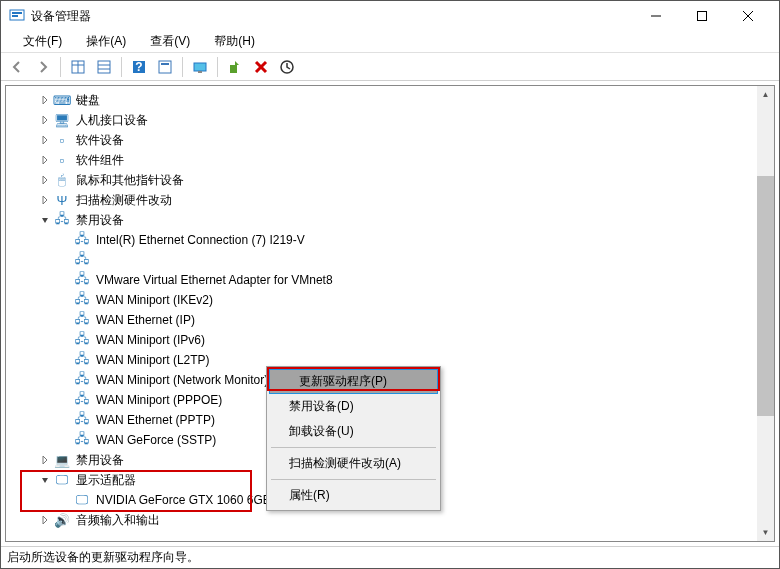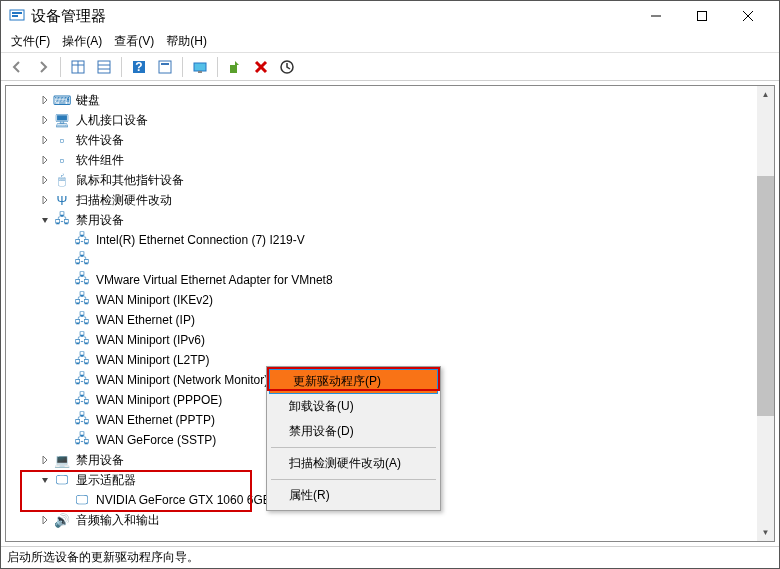--- a/index.html
+++ b/index.html
@@ -1,26 +1,26 @@
 <!DOCTYPE html>
 <html><head>
 <meta charset="utf-8">
 <style>
   * { box-sizing: border-box; margin: 0; padding: 0; font-family: "Microsoft YaHei", "Segoe UI", sans-serif; font-size: 12px; }
   body { background: #fff; width: 780px; height: 569px; border: 1px solid #555; display: flex; flex-direction: column; overflow: hidden; }
 
   .titlebar { height: 30px; display: flex; align-items: center; padding: 0 8px; }
   .titlebar .app-icon { width: 16px; height: 16px; margin-right: 6px; }
-  .title-text { flex: 1; font-size: 15px; }
+  .title-text { flex: 1; font-size: 12px; }
   .win-controls { display: flex; }
   .win-btn { width: 46px; height: 30px; display:flex; align-items:center; justify-content:center; }
   .win-btn svg { width: 10px; height: 10px; }
 
   .menubar { height: 22px; display: flex; align-items: center; padding: 0 4px; border-bottom: 1px solid #e0e0e0; }
-  .menu-item { padding: 2px 6px; }
+  .menu-item { padding: 2px 6px; margin-left: 12px; }
 
   .toolbar { height: 28px; display: flex; align-items: center; padding: 2px 4px; border-bottom: 1px solid #d0d0d0; gap: 2px; }
   .tool-btn { width: 24px; height: 24px; display:flex; align-items:center; justify-content:center; border: 1px solid transparent; }
   .tool-sep { width: 1px; height: 20px; background: #d0d0d0; margin: 0 3px; }
 
   .content { flex: 1; position: relative; border: 1px solid #888; margin: 4px; overflow: hidden; }
   .tree { position: absolute; left: 0; top: 0; right: 17px; bottom: 0; padding: 4px 0; overflow: hidden; }
   .scrollbar { position: absolute; right: 0; top: 0; width: 17px; height: 100%; background: #f0f0f0; }
   .scroll-thumb { position: absolute; right: 0; width: 17px; background: #c2c2c2; }
   .scroll-arrow { position: absolute; right:0; width:17px; height:17px; display:flex; align-items:center; justify-content:center; font-size:8px; color:#555; }
@@ -28,21 +28,21 @@
   .node { display: flex; align-items: center; height: 20px; white-space: nowrap; }
   .expander { width: 14px; height: 14px; display:inline-flex; align-items:center; justify-content:center; font-size: 10px; color:#666; }
   .node-icon { width: 16px; height: 16px; margin: 0 4px 0 2px; display:inline-flex; align-items:center; justify-content:center; }
   .node-label { padding: 1px 2px; }
   .node-label.selected-text { color: #000; }
 
   .highlight-box { position: absolute; border: 2px solid #d00000; pointer-events: none; }
 
   .context-menu { position: absolute; background: #f0f0f0; border: 1px solid #a0a0a0; box-shadow: 2px 2px 4px rgba(0,0,0,0.25); padding: 2px; z-index: 10; }
   .ctx-item { padding: 4px 30px 4px 20px; white-space: nowrap; }
-  .ctx-item.highlighted { background: #f97316; border: 1px solid #2090e0; padding: 3px 29px 3px 23px; }
+  .ctx-item.highlighted { background: #a3a3a3; border: 1px solid #2090e0; padding: 3px 29px 3px 29px; }
   .ctx-sep { height: 1px; background: #c0c0c0; margin: 3px 2px; }
   .ctx-highlight-box { position:absolute; border: 2px solid #d00000; pointer-events:none; }
 
   .statusbar { height: 22px; border-top: 1px solid #d0d0d0; display: flex; align-items: center; padding: 0 6px; }
 
   
   .svg-icon { width:16px; height:16px; }
 </style>
 </head>
 <body>
@@ -350,22 +350,22 @@
   <div class="scrollbar">
     <div class="scroll-arrow" style="top:0">▲</div>
     <div class="scroll-thumb" style="top:90px; height:240px"></div>
     <div class="scroll-arrow" style="bottom:0">▼</div>
   </div>
 
   <div class="highlight-box" style="left:14px; top:384px; width:232px; height:42px;"></div>
 
   <div class="context-menu" style="left:260px; top:280px; width:175px;">
     <div class="ctx-item highlighted">更新驱动程序(P)</div>
+    <div class="ctx-item">禁用设备(D)</div>
     <div class="ctx-item">卸载设备(U)</div>
-    <div class="ctx-item">禁用设备(D)</div>
     <div class="ctx-sep"></div>
     <div class="ctx-item">扫描检测硬件改动(A)</div>
     <div class="ctx-sep"></div>
     <div class="ctx-item">属性(R)</div>
     <div class="ctx-highlight-box" style="left:0px; top:0px; width:173px; height:24px;"></div>
   </div>
 </div>
 
 <div class="statusbar">
   <span>启动所选设备的更新驱动程序向导。</span>

